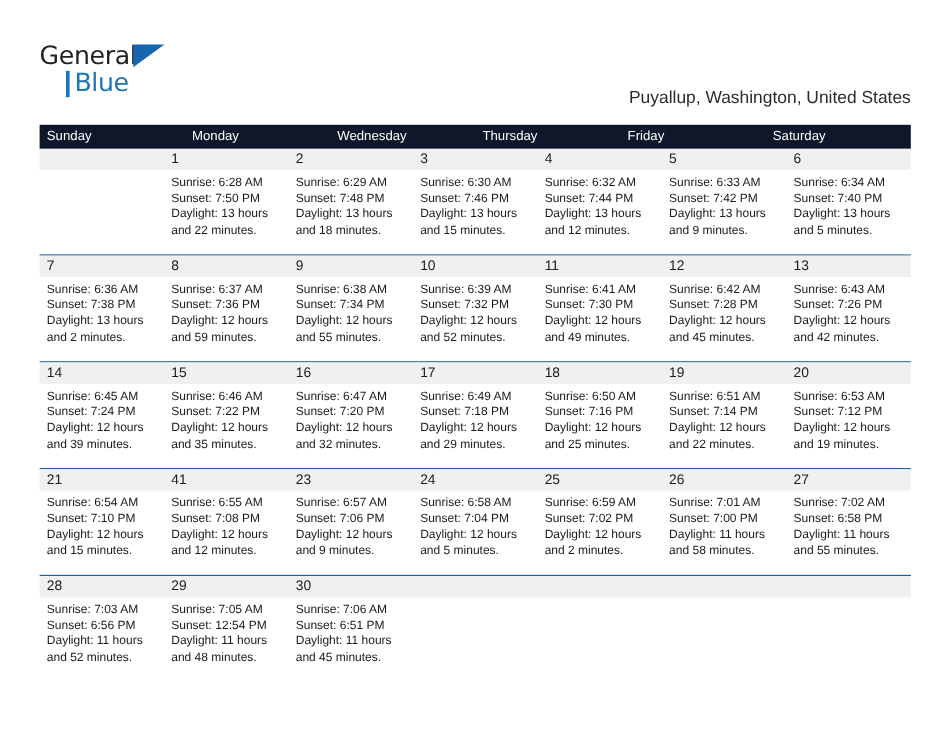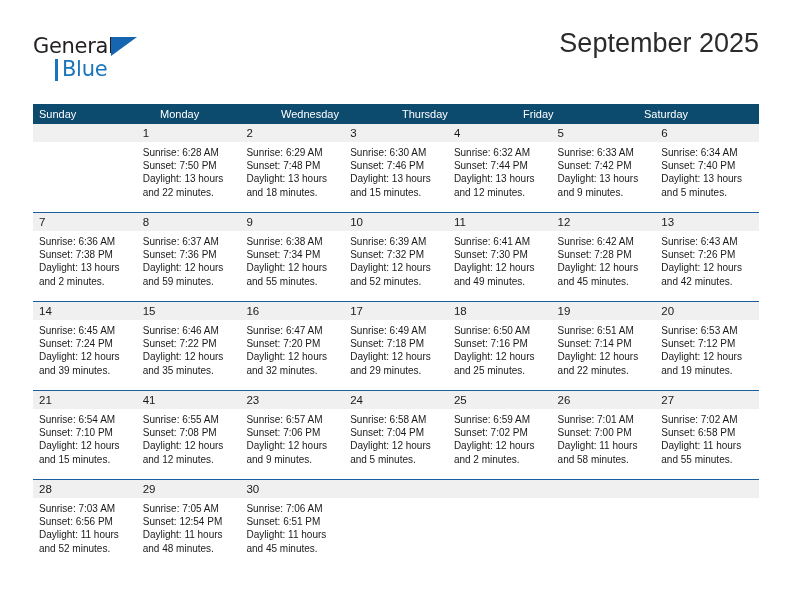--- a/index.html
+++ b/index.html
@@ -99,21 +99,21 @@
   .calendar {
     position: absolute;
     left: 33px;
     top: 104px;
     width: 726px;
   }
 
   .dow-row {
     display: flex;
     width: 726px;
-    background: #0c4a6e;
+    background: #0f172a;
     height: 20px;
   }
   .dow-cell {
     flex: 1 1 0;
     color: #ffffff;
     font-size: 11px;
     line-height: 20px;
     padding-left: 6px;
     box-sizing: border-box;
     white-space: nowrap;
@@ -168,21 +168,21 @@
 
   <div class="header">
 
     <div class="logo">
       <span class="logo-general">General</span>
       <span class="logo-triangle"></span>
       <span class="logo-bar"></span>
       <span class="logo-blue">Blue</span>
     </div>
 
-    <div class="title">September 2025</div>
+    <div class="subtitle">Puyallup, Washington, United States</div>
   </div>
 
   <div class="calendar">
     <div class="dow-row" id="dow-row">
         <div class="dow-cell">Sunday</div>
         <div class="dow-cell">Monday</div>
         <div class="dow-cell">Wednesday</div>
         <div class="dow-cell">Thursday</div>
         <div class="dow-cell">Friday</div>
         <div class="dow-cell">Saturday</div>

